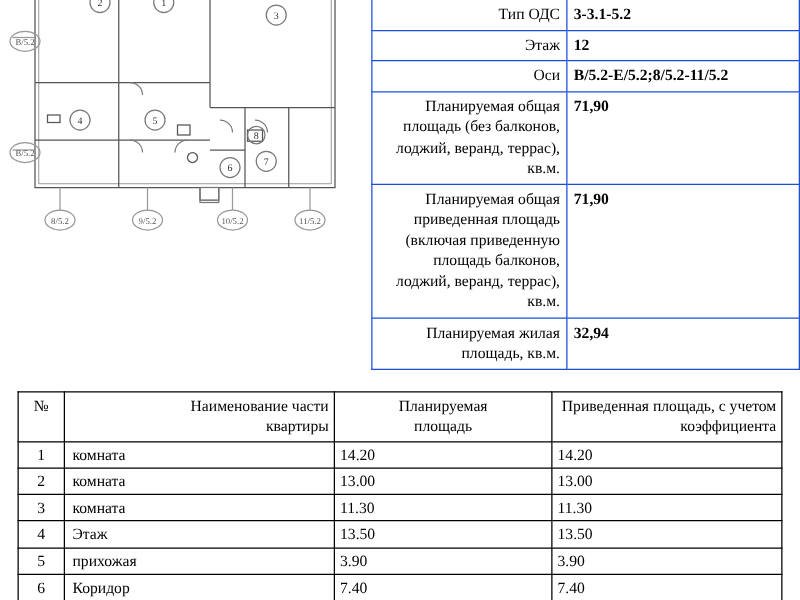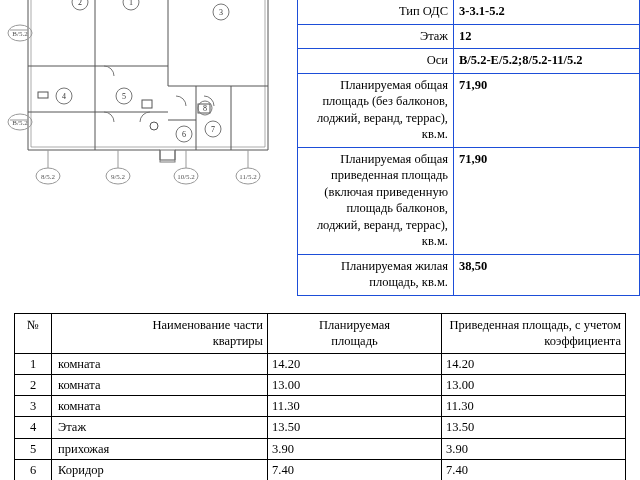--- a/index.html
+++ b/index.html
@@ -179,21 +179,21 @@
     <tr>
       <td class="label tall">Планируемая общая площадь (без балконов, лоджий, веранд, террас), кв.м.</td>
       <td class="value">71,90</td>
     </tr>
     <tr>
       <td class="label tall">Планируемая общая приведенная площадь (включая приведенную площадь балконов, лоджий, веранд, террас), кв.м.</td>
       <td class="value">71,90</td>
     </tr>
     <tr>
       <td class="label">Планируемая жилая площадь, кв.м.</td>
-      <td class="value">38,50</td>
+      <td class="value">32,94</td>
     </tr>
   </tbody>
 </table>
 
 <table id="parts-table">
   <thead>
     <tr>
       <th class="num">№</th>
       <th class="name">
         <div>Наименование части</div>

